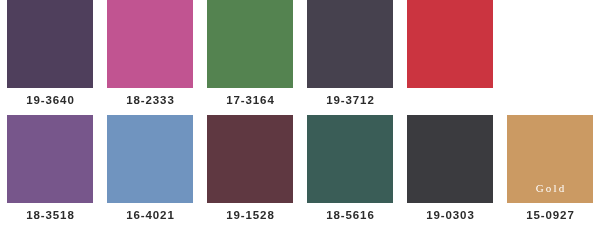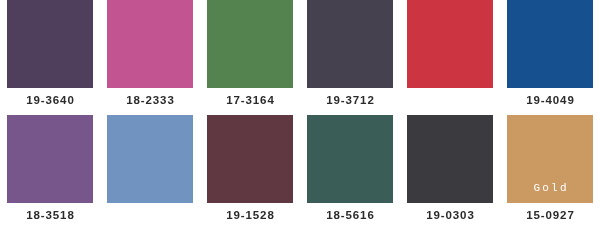--- a/index.html
+++ b/index.html
@@ -53,21 +53,21 @@
     flex: none;
   }
 
   .swatch-chip-name {
     position: absolute;
     left: 0;
     right: 0;
     bottom: 9px;
     text-align: center;
     color: #ffffff;
-    font-family: Liberation Mono, monospace;
+    font-family: Liberation Serif, serif;
     font-size: 11px;
     font-weight: 400;
     letter-spacing: 2.2px;
     text-indent: 2.2px;
     line-height: 12px;
   }
 
   .swatch-label {
     margin-top: 5px;
     color: #2b2b2b;
@@ -109,39 +109,34 @@
       <div class="swatch-chip" style="background-color: rgb(70, 65, 78);">
         <span class="swatch-chip-name"></span>
       </div>
       <div class="swatch-label">19-3712</div>
     </div>
     <div class="swatch-cell">
       <div class="swatch-chip" style="background-color: rgb(203, 52, 64);">
         <span class="swatch-chip-name"></span>
       </div>
     </div>
-    <div class="swatch-cell">
-      <div class="swatch-chip" style="background-color: rgb(23, 80, 142);">
-        <span class="swatch-chip-name"></span>
-      </div>
-      <div class="swatch-label">19-4049</div>
-    </div>
   </div>
 
   <div class="swatch-row row-bottom">
     <div class="swatch-cell">
       <div class="swatch-chip" style="background-color: rgb(119, 86, 139);">
         <span class="swatch-chip-name"></span>
       </div>
       <div class="swatch-label">18-3518</div>
     </div>
     <div class="swatch-cell">
       <div class="swatch-chip" style="background-color: rgb(112, 148, 191);">
         <span class="swatch-chip-name"></span>
       </div>
+      <div class="swatch-label">16-4021</div>
     </div>
     <div class="swatch-cell">
       <div class="swatch-chip" style="background-color: rgb(95, 56, 65);">
         <span class="swatch-chip-name"></span>
       </div>
       <div class="swatch-label">19-1528</div>
     </div>
     <div class="swatch-cell">
       <div class="swatch-chip" style="background-color: rgb(58, 93, 87);">
         <span class="swatch-chip-name"></span>

